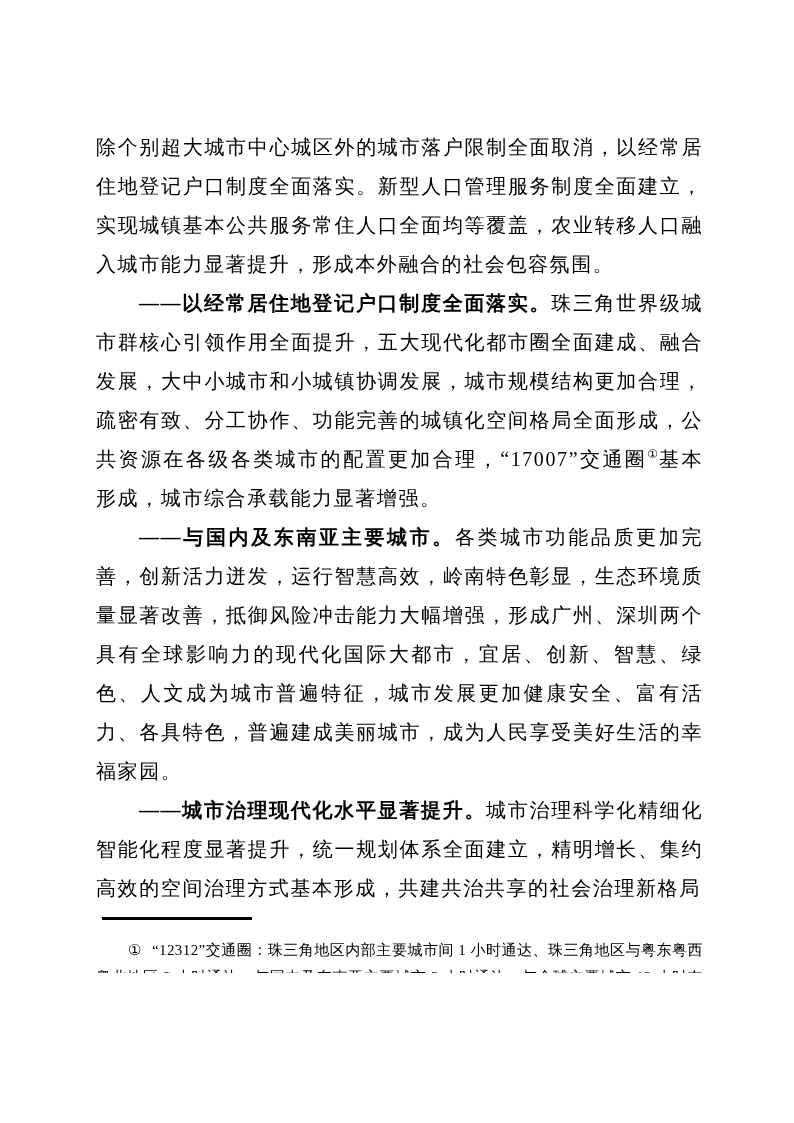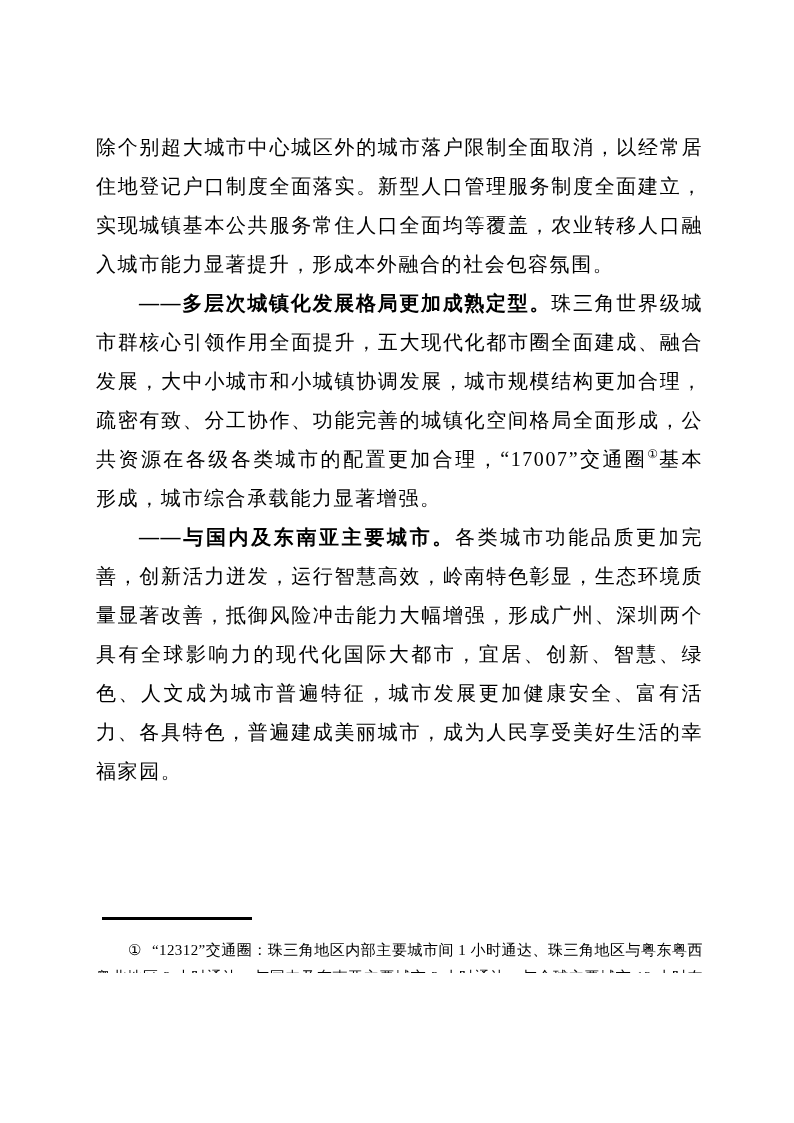--- a/index.html
+++ b/index.html
@@ -81,24 +81,25 @@
 </style>
 </head>
 <body>
 
 <div class="page">
 
   <div class="content">
 
     <p class="para no-indent"><span>除个别超大城市中心城区外的城市落户限制全面取消，以经常居住地登记户口制度全面落实。新型人口管理服务制度全面建立，实现城镇基本公共服务常住人口全面均等覆盖，农业转移人口融入城市能力显著提升，形成本外融合的社会包容氛围。</span></p>
 
-    <p class="para"><span class="lead">——多层次城镇化发展格局更加成熟定型。</span><span>珠三角世界级城市群核心引领作用全面提升，五大现代化都市圈全面建成、融合发展，大中小城市和小城镇协调发展，城市规模结构更加合理，疏密有致、分工协作、功能完善的城镇化空间格局全面形成，公共资源在各级各类城市的配置更加合理，“17007”交通圈</span><sup class="fn-ref">①</sup><span>基本形成，城市综合承载能力显著增强。</span></p>
+    <p class="para"><span class="lead">——以经常居住地登记户口制度全面落实。</span><span>珠三角世界级城市群核心引领作用全面提升，五大现代化都市圈全面建成、融合发展，大中小城市和小城镇协调发展，城市规模结构更加合理，疏密有致、分工协作、功能完善的城镇化空间格局全面形成，公共资源在各级各类城市的配置更加合理，“17007”交通圈</span><sup class="fn-ref">①</sup><span>基本形成，城市综合承载能力显著增强。</span></p>
 
     <p class="para"><span class="lead">——与国内及东南亚主要城市。</span><span>各类城市功能品质更加完善，创新活力迸发，运行智慧高效，岭南特色彰显，生态环境质量显著改善，抵御风险冲击能力大幅增强，形成广州、深圳两个具有全球影响力的现代化国际大都市，宜居、创新、智慧、绿色、人文成为城市普遍特征，城市发展更加健康安全、富有活力、各具特色，普遍建成美丽城市，成为人民享受美好生活的幸福家园。</span></p>
 
+    <p class="para"><span class="lead">——城市治理现代化水平显著提升。</span><span>城市治理科学化精细化智能化程度显著提升，统一规划体系全面建立，精明增长、集约高效的空间治理方式基本形成，共建共治共享的社会治理新格局</span></p>
 
   </div>
 
   <div class="footnote-section">
     <div class="fn-divider"></div>
     <p class="fn-text"><span class="fn-marker">①</span><span>“12312”交通圈：珠三角地区内部主要城市间 1 小时通达、珠三角地区与粤东粤西粤北地区 2 小时通达、与国内及东南亚主要城市 3 小时通达、与全球主要城市 12 小时左右通达。</span></p>
   </div>
 
   <div class="page-number">— 14 —</div>
 

